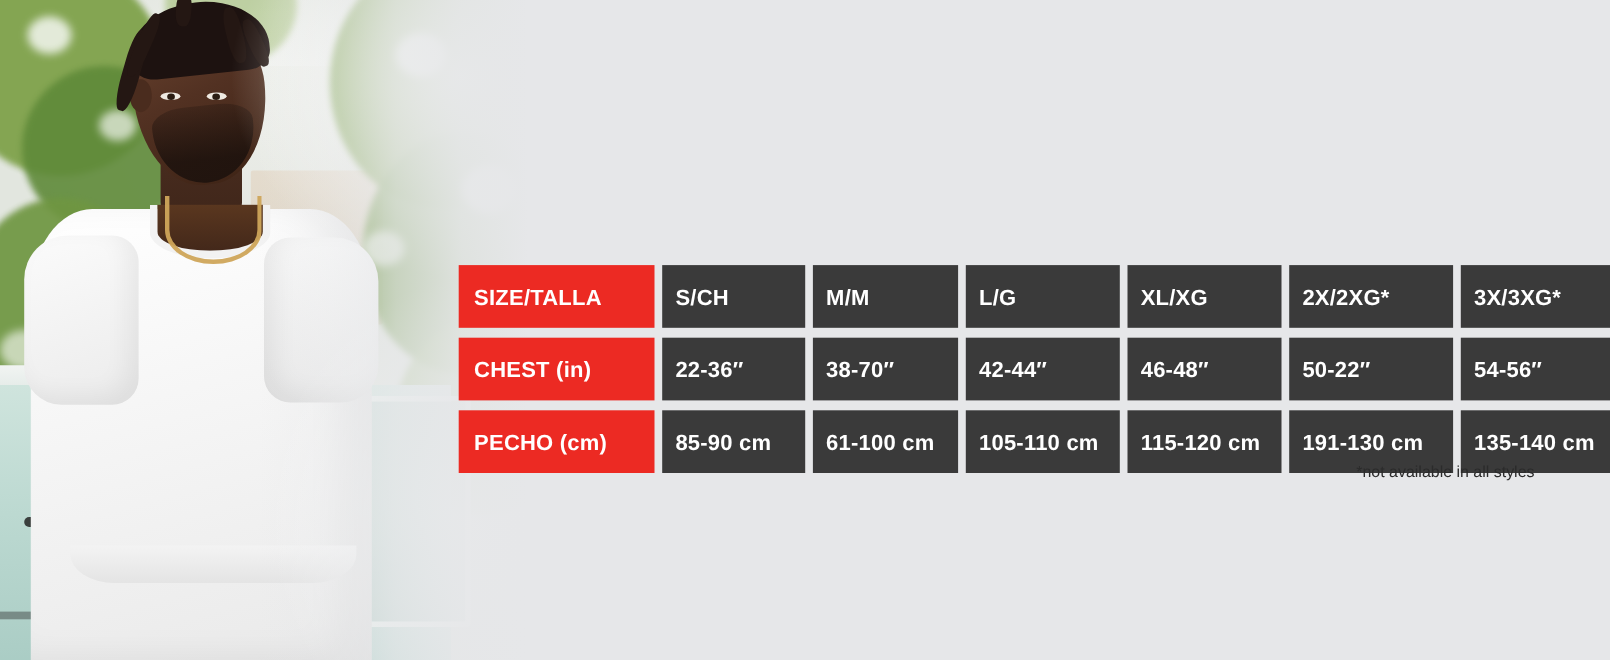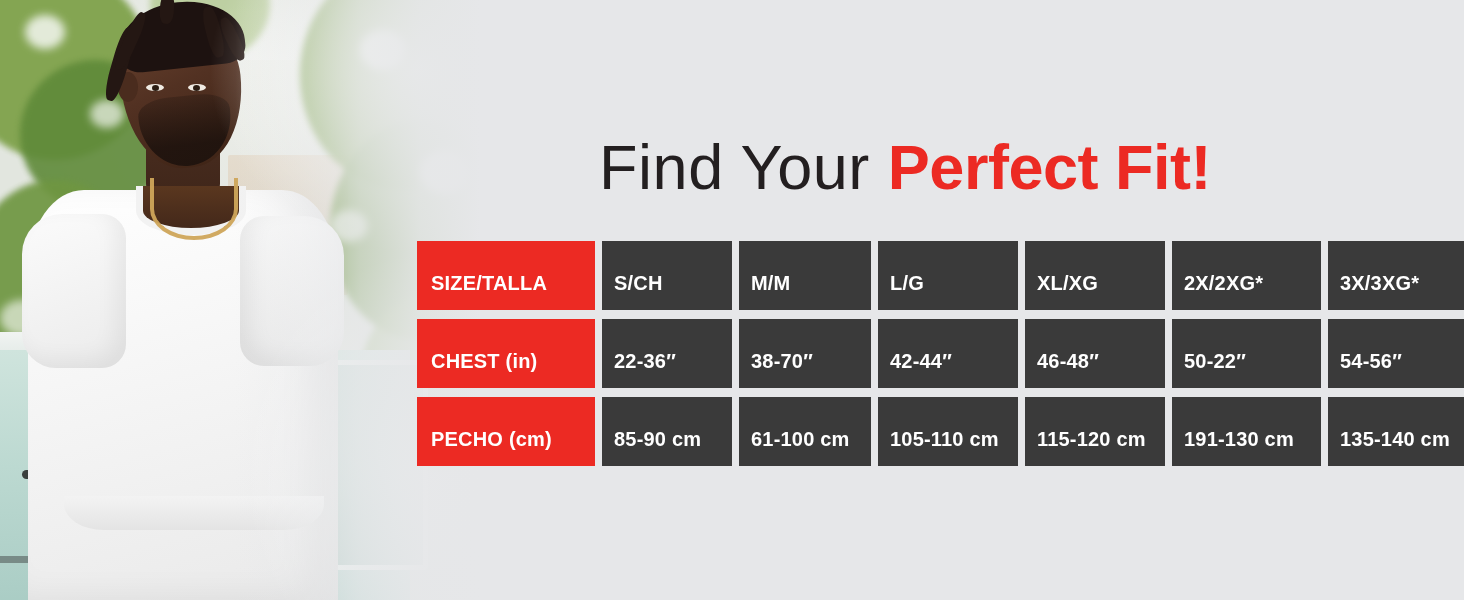--- a/index.html
+++ b/index.html
@@ -288,21 +288,21 @@
     position: absolute;
     left: 410px;
     top: 232px;
     width: 986px;
     border-collapse: separate;
     border-spacing: 7px 9px;
     table-layout: fixed;
   }
   table.sizes td {
     height: 53px;
-    padding: 16px 0 0 12px;
+    padding: 4px 0 0 12px;
     color: #ffffff;
     font-size: 20px;
     font-weight: 700;
     letter-spacing: .2px;
     vertical-align: middle;
     background: #3a3a3a;
     white-space: nowrap;
     margin-top: 12px;
   }
   table.sizes td.rowlabel {
@@ -384,21 +384,20 @@
       <div class="hair-lock hl2"></div>
       <div class="hair-lock hl3"></div>
       <div class="hair-lock hl4"></div>
       <div class="hair-lock hl5"></div>
 
       <div class="haze"></div>
       <div class="fade-right"></div>
     </div>
   </div>
 
-  <div class="headline"><span class="thin">Find Your </span><span class="bold">Perfect Fit!</span></div>
 
   <table class="sizes">
     <tbody>
       <tr>
         <td class="rowlabel">SIZE/TALLA</td>
         <td class="c1">S/CH</td>
         <td class="c2">M/M</td>
         <td class="c3">L/G</td>
         <td class="c4">XL/XG</td>
         <td class="c5">2X/2XG*</td>
@@ -418,14 +417,15 @@
         <td class="c1">85-90 cm</td>
         <td class="c2">61-100 cm</td>
         <td class="c3">105-110 cm</td>
         <td class="c4">115-120 cm</td>
         <td class="c5">191-130 cm</td>
         <td class="c6">135-140 cm</td>
       </tr>
     </tbody>
   </table>
 
+  <div class="footnote">*not available in all styles</div>
 
 </div>
 
 </body></html>

